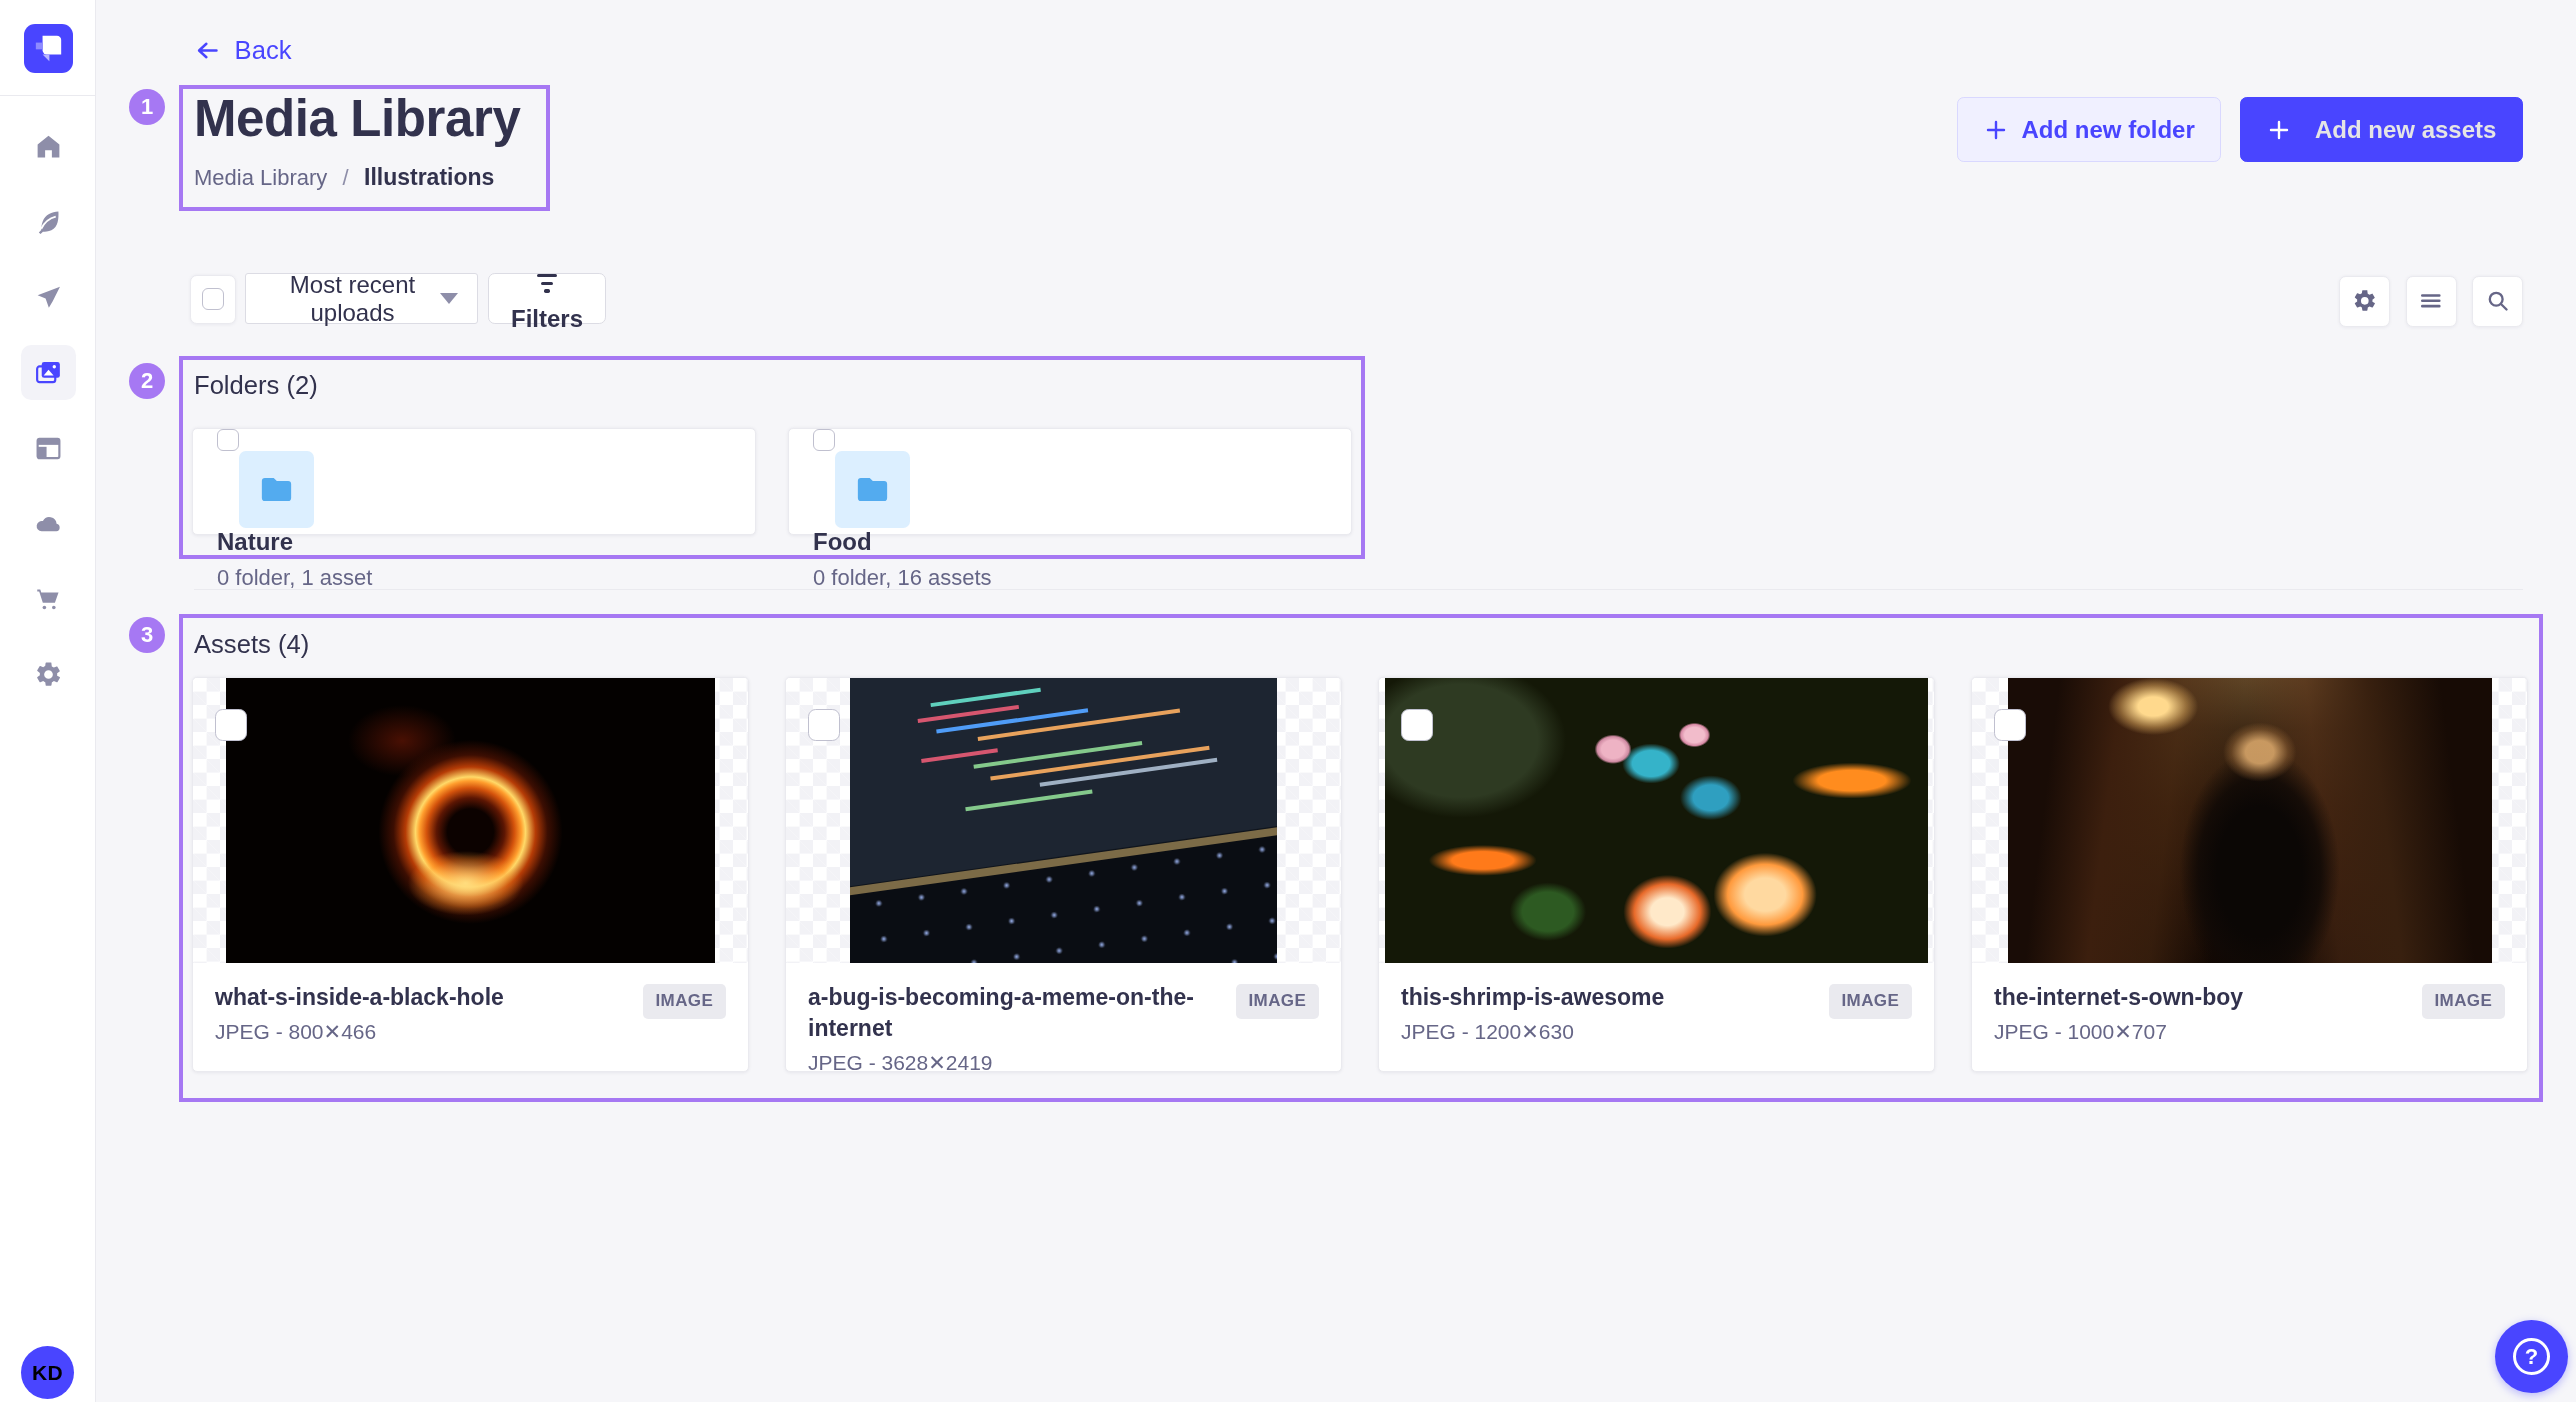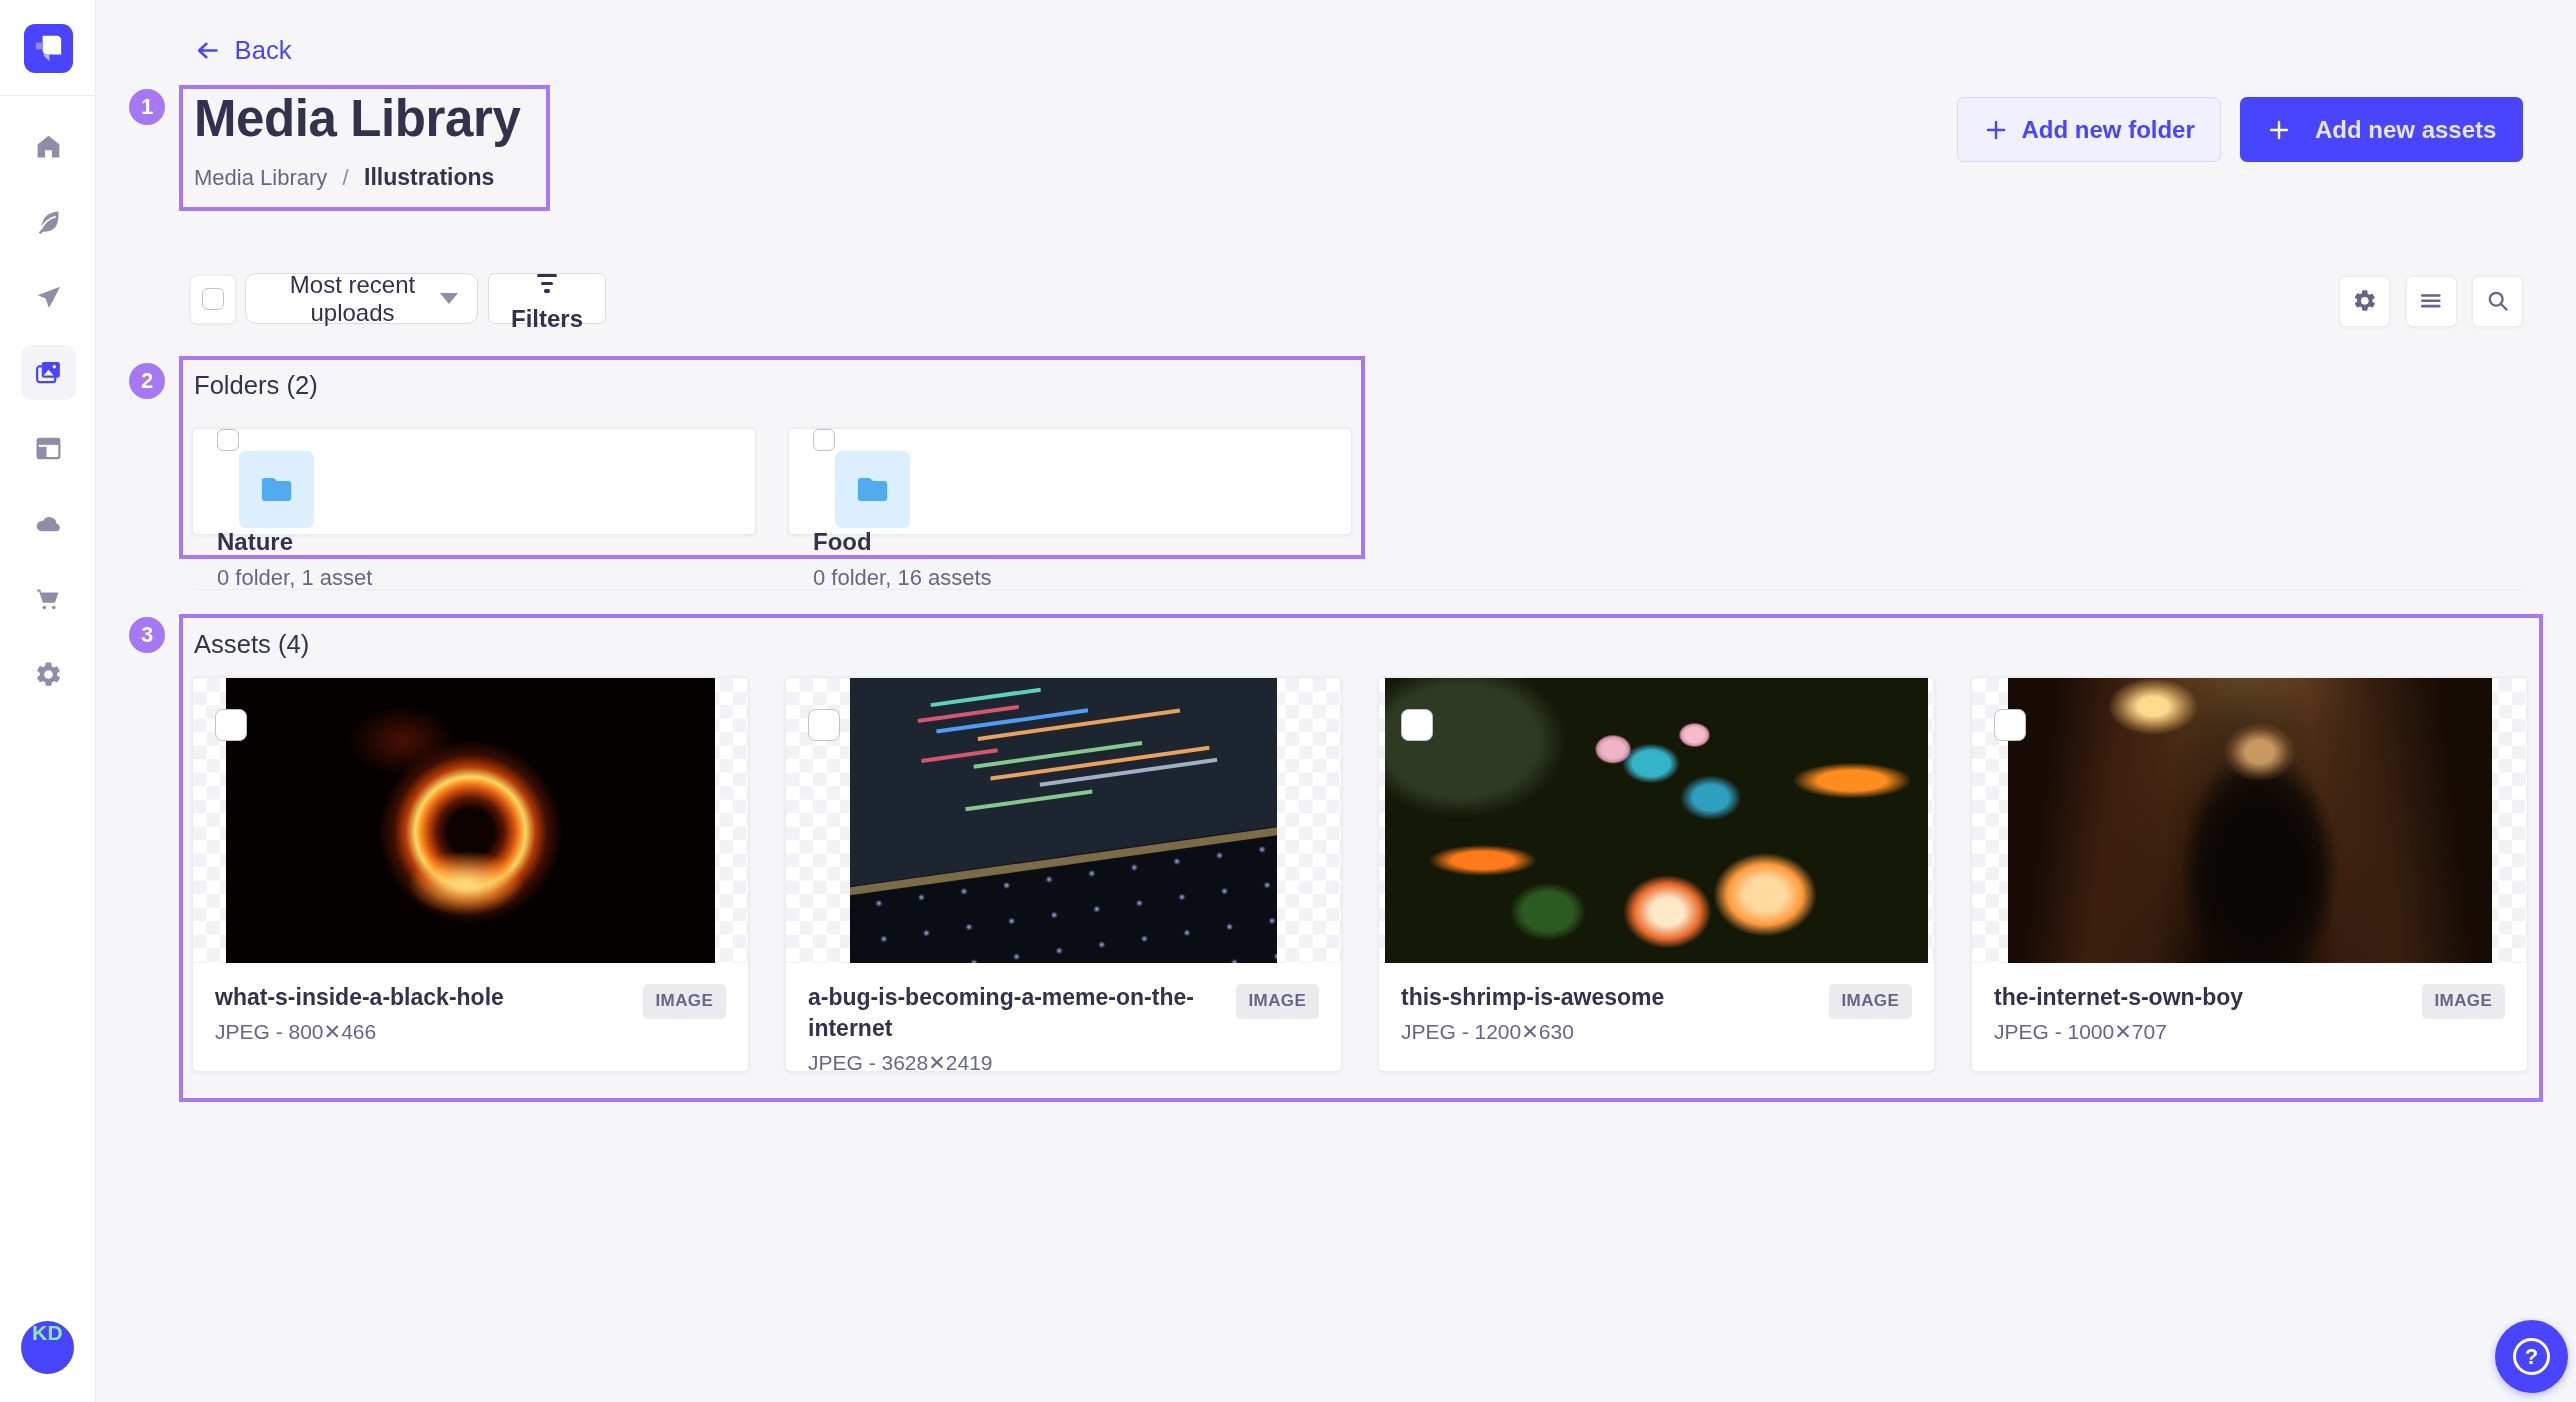--- a/index.html
+++ b/index.html
@@ -14,21 +14,21 @@
   .app{position:relative;width:2576px;height:1402px;}
 
   
   .sidebar{position:absolute;left:0;top:0;width:96px;height:100%;background:#fff;border-right:0.9px solid var(--border);}
   .logo{position:absolute;left:24px;top:24px;width:49px;height:49px;border-radius:11px;background:var(--accent);display:flex;align-items:center;justify-content:center;cursor:pointer;}
   .sidebar-divider{position:absolute;left:0;top:95px;width:100%;height:0.9px;background:var(--border);}
   .side-nav{position:absolute;left:0;top:119px;width:96px;display:flex;flex-direction:column;align-items:center;}
   .nav-btn{width:55px;height:55px;margin-bottom:20.4px;border:none;background:transparent;border-radius:10.2px;display:flex;align-items:center;justify-content:center;cursor:pointer;}
   .nav-btn.active{background:#F3F3F8;}
   .nav-btn svg{width:29px;height:29px;}
-  .avatar{position:absolute;left:21px;bottom:28px;width:53px;height:53px;border-radius:50%;background:var(--accent);display:flex;justify-content:center;color:#86efac;font-size:21px;font-weight:700;letter-spacing:0.4px;cursor:pointer;}
+  .avatar{position:absolute;left:21px;bottom:3px;width:53px;height:53px;border-radius:50%;background:var(--accent);display:flex;align-items:center;justify-content:center;color:#000000;font-size:21px;font-weight:700;letter-spacing:0.4px;cursor:pointer;}
 
   
   .main{position:absolute;left:96px;top:0;width:2480px;height:100%;}
   .back{position:absolute;left:98px;top:36px;display:flex;align-items:center;gap:13.6px;color:var(--accent);font-size:25.6px;font-weight:400;text-decoration:none;cursor:pointer;}
   .back svg{width:27px;height:27px;}
 
   .ann-box{position:absolute;border:4.3px solid var(--annotation);}
   .box1{left:83px;top:85px;width:371px;height:126px;}
   .box2{left:83px;top:356px;width:1186px;height:203px;}
   .box3{left:83px;top:614px;width:2364px;height:488px;}
@@ -45,21 +45,21 @@
   .header-actions{position:absolute;right:53px;top:97px;display:flex;gap:19px;}
   .btn{display:flex;align-items:center;gap:13.6px;height:65px;padding:0 25.6px;border-radius:6.8px;font-size:24px;font-weight:600;cursor:pointer;font-family:inherit;}
   .btn svg{width:24px;height:24px;}
   .btn-secondary{background:var(--accentLight);border:0.9px solid var(--accentBorder);color:var(--accent);}
   .btn-primary{background:var(--accent);border:0.9px solid var(--accent);color:#e5e5e5;gap:24px;}
 
   
   .toolbar{position:absolute;left:0;top:273px;width:100%;height:53px;}
   .check-btn{position:absolute;left:94px;top:1.7px;width:46px;height:49px;background:#fff;border:0.9px solid var(--border);border-radius:6.8px;display:flex;align-items:center;justify-content:center;cursor:pointer;box-shadow:0 0.9px 3.4px rgba(33,33,82,.06);}
   .checkbox{width:22px;height:22px;border:0.9px solid var(--checkboxBorder);border-radius:6px;background:#fff;display:block;}
-  .dropdown{position:absolute;left:149px;top:0;width:233px;height:51px;background:#fff;border:0.9px solid #DCDCE4;border-radius:11px;display:flex;align-items:center;justify-content:space-between;padding:0 19px;font-size:24px;color:var(--title);cursor:pointer;font-family:inherit;}
+  .dropdown{position:absolute;left:149px;top:0;width:233px;height:51px;background:#fff;border:0.9px solid #DCDCE4;border-radius:3px;display:flex;align-items:center;justify-content:space-between;padding:0 19px;font-size:24px;color:var(--title);cursor:pointer;font-family:inherit;}
   .caret{width:0;height:0;border-left:9.4px solid transparent;border-right:9.4px solid transparent;border-top:11px solid var(--iconGray);}
   .filters-btn{position:absolute;left:392px;top:0;height:51px;padding:0 22px;background:#fff;border:0.9px solid #DCDCE4;border-radius:6.8px;display:flex;align-items:center;gap:12px;font-size:24px;font-weight:600;color:var(--title);cursor:pointer;font-family:inherit;flex-direction:column;}
   .filter-glyph{display:flex;flex-direction:column;align-items:center;gap:4.3px;}
   .filter-glyph i{display:block;height:3.4px;border-radius:1.7px;background:var(--title);}
   .filter-glyph i:nth-child(1){width:20.4px;}
   .filter-glyph i:nth-child(2){width:12.8px;}
   .filter-glyph i:nth-child(3){width:6.8px;}
   .toolbar-right{position:absolute;right:53px;top:2.6px;display:flex;gap:15.3px;}
   .icon-btn{width:51px;height:51px;background:#fff;border:0.9px solid var(--border);border-radius:6.8px;display:flex;align-items:center;justify-content:center;cursor:pointer;box-shadow:0 0.9px 3.4px rgba(33,33,82,.06);}
   .icon-btn svg{width:25.6px;height:25.6px;}

